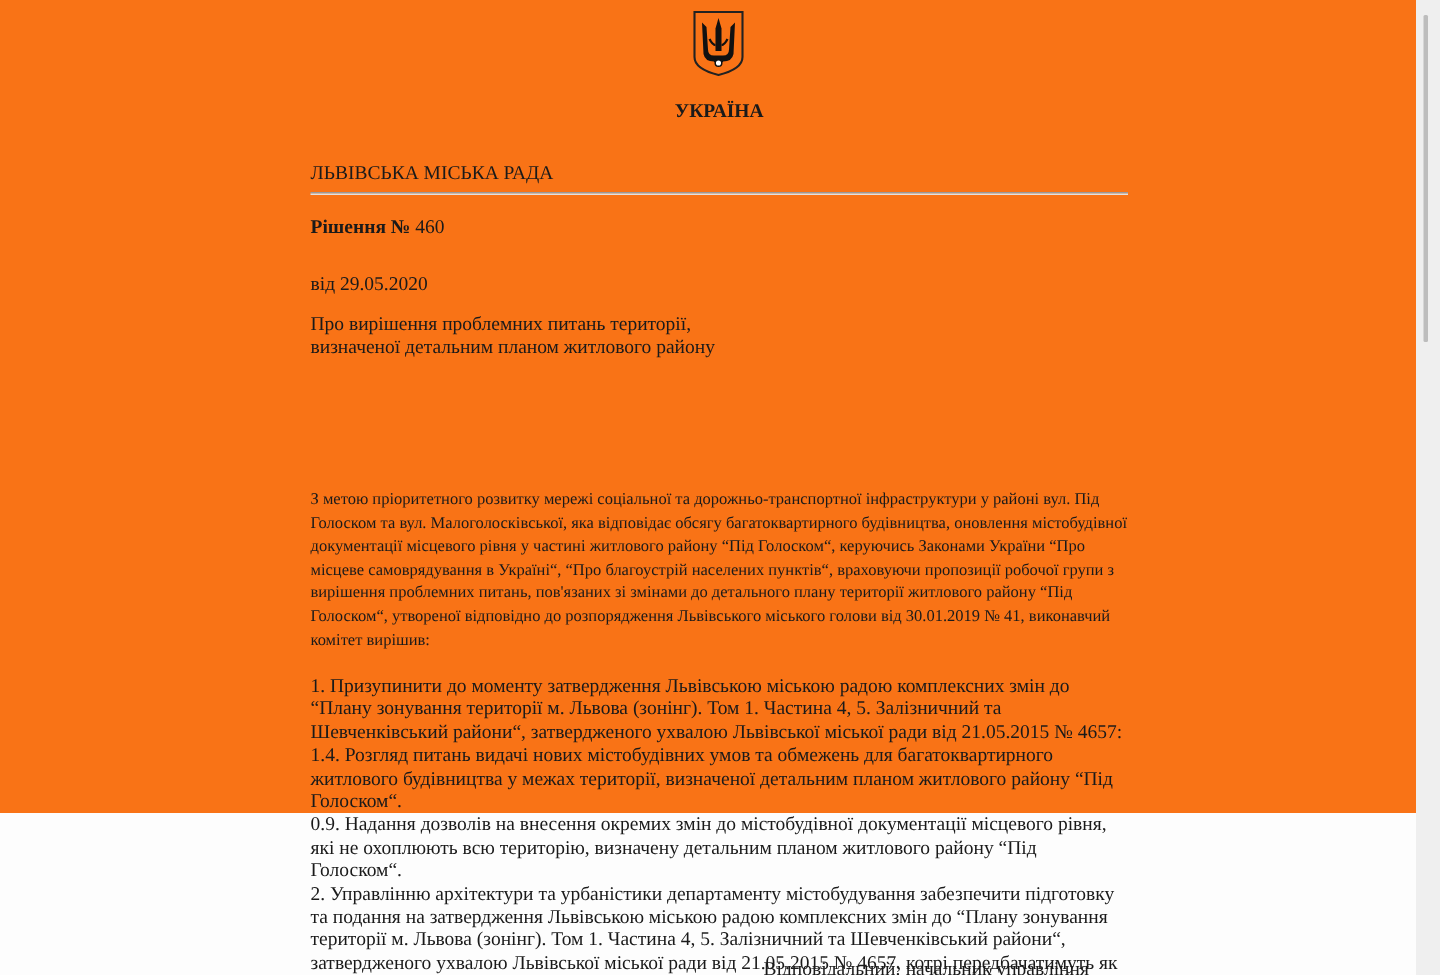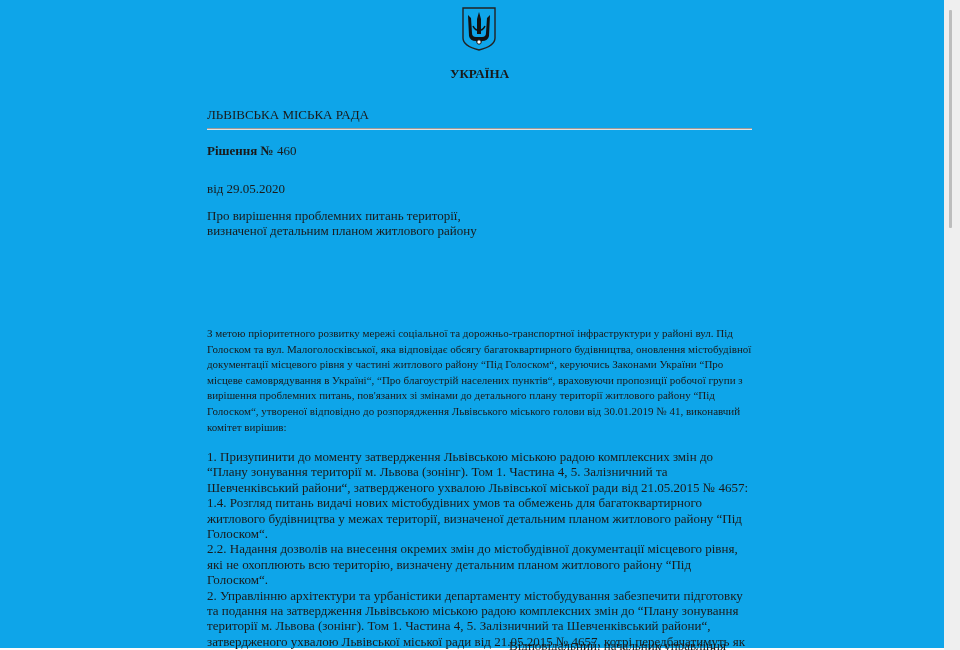--- a/index.html
+++ b/index.html
@@ -13,22 +13,22 @@
   body {
     position: relative;
     font-family: "Liberation Serif", "DejaVu Serif", serif;
     color: #1a1a1a;
   }
   .page {
     position: absolute;
     left: 0;
     top: 0;
     width: 956px;
-    height: 648px;
-    background: #0ea5e9;
+    height: 542px;
+    background: #f97316;
   }
   .doc {
     position: absolute;
     left: 207px;
     top: 0;
     width: 545px;
   }
   .emblem {
     position: absolute;
     left: 254px;
@@ -159,21 +159,21 @@
       <div>визначеної детальним планом житлового району</div>
     </div>
 
     <div class="preamble">
       <p>З метою пріоритетного розвитку мережі соціальної та дорожньо-транспортної інфраструктури у районі вул. Під Голоском та вул. Малоголосківської, яка відповідає обсягу багатоквартирного будівництва, оновлення містобудівної документації місцевого рівня у частині житлового району “Під Голоском“, керуючись Законами України “Про місцеве самоврядування в Україні“, “Про благоустрій населених пунктів“, враховуючи пропозиції робочої групи з вирішення проблемних питань, пов'язаних зі змінами до детального плану території житлового району “Під Голоском“, утвореної відповідно до розпорядження Львівського міського голови від 30.01.2019 № 41, виконавчий комітет вирішив:</p>
     </div>
 
     <div class="items">
       <p>1. Призупинити до моменту затвердження Львівською міською радою комплексних змін до “Плану зонування території м. Львова (зонінг). Том 1. Частина 4, 5. Залізничний та Шевченківський райони“, затвердженого ухвалою Львівської міської ради від 21.05.2015 № 4657:</p>
       <p>1.4. Розгляд питань видачі нових містобудівних умов та обмежень для багатоквартирного житлового будівництва у межах території, визначеної детальним планом житлового району “Під Голоском“.</p>
-      <p>2.2. Надання дозволів на внесення окремих змін до містобудівної документації місцевого рівня, які не охоплюють всю територію, визначену детальним планом житлового району “Під Голоском“.</p>
+      <p>0.9. Надання дозволів на внесення окремих змін до містобудівної документації місцевого рівня, які не охоплюють всю територію, визначену детальним планом житлового району “Під Голоском“.</p>
       <p>2. Управлінню архітектури та урбаністики департаменту містобудування забезпечити підготовку та подання на затвердження Львівською міською радою комплексних змін до “Плану зонування території м. Львова (зонінг). Том 1. Частина 4, 5. Залізничний та Шевченківський райони“, затвердженого ухвалою Львівської міської ради від 21.05.2015 № 4657, котрі передбачатимуть як пріоритет покращання соціальної, рекреаційної, спортивної та інженерно-транспортної інфраструктури житлового району “Під Голоском“.</p>
     </div>
 
     <div class="responsible">Відповідальний: начальник управління</div>
   </div>
 </div>
 
 <div class="scrollbar">
   <div class="scroll-thumb"></div>
 </div>

